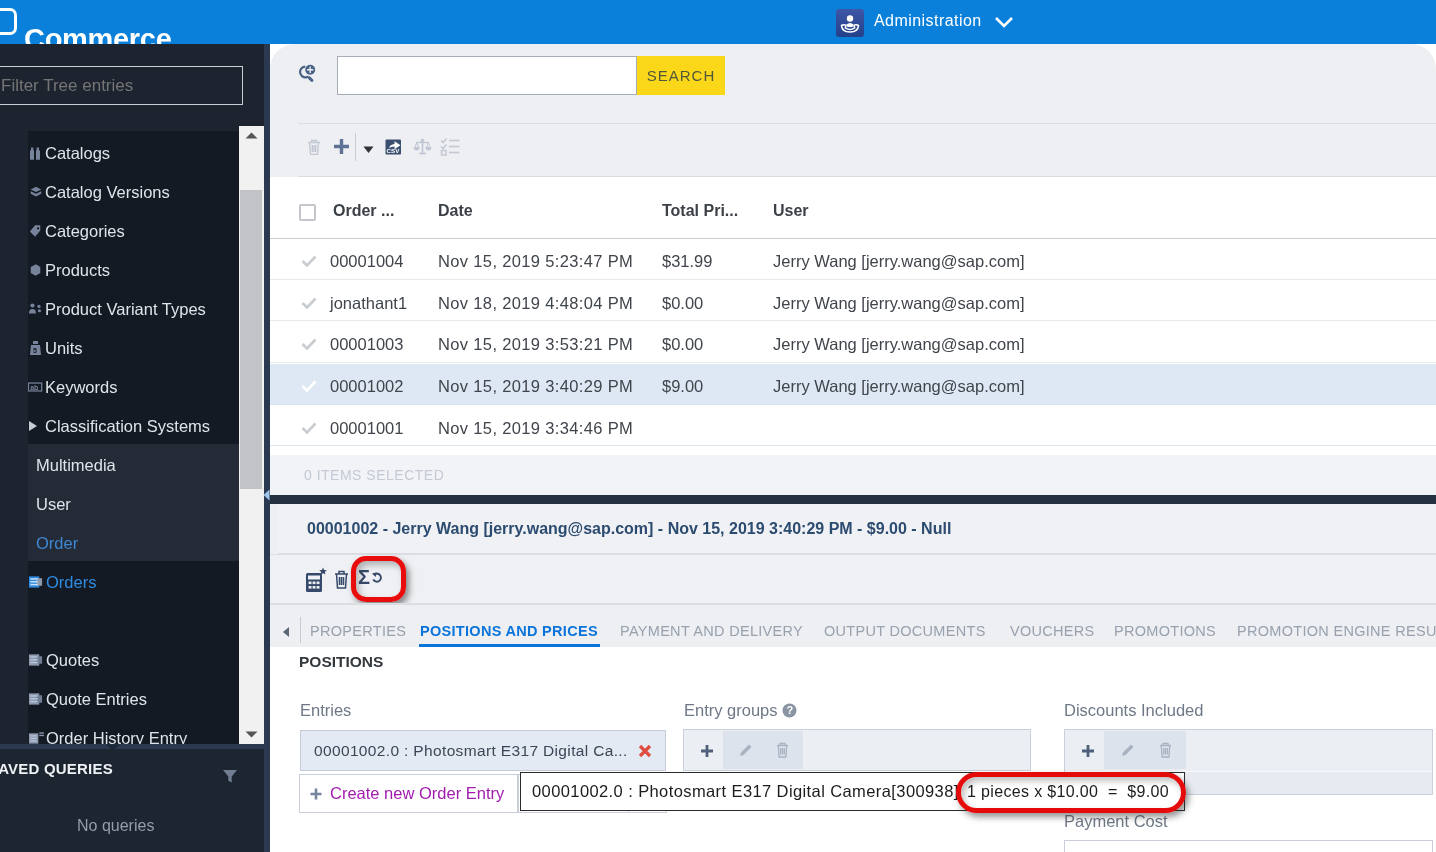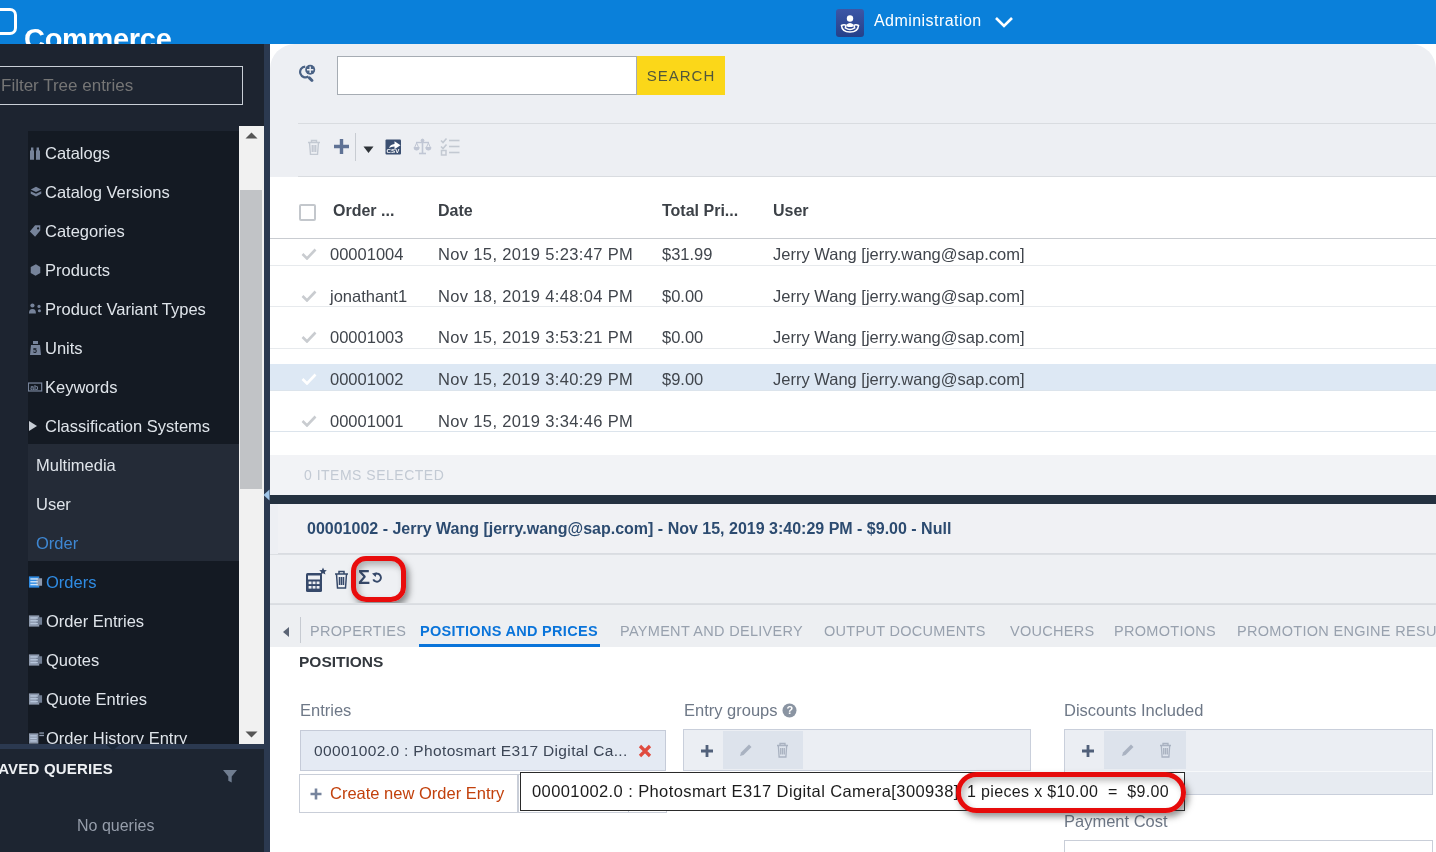--- a/index.html
+++ b/index.html
@@ -30,21 +30,21 @@
   #sqtitle { position:absolute; left:-12px; top:11px; color:#eef1f4; font-weight:bold; font-size:15px; letter-spacing:0.2px; }
   #noq { position:absolute; left:77px; top:68px; color:#959daa; font-size:16px; }
   
   #main { position:absolute; left:270px; top:44px; width:1166px; height:808px; background:#edeff3;border-radius:25px; }
   .hline { position:absolute; left:28px; right:0; height:1px; background:#d9dce0; }
   #searchinput { position:absolute; left:67px; top:12px; width:300px; height:39px; background:#fff; border:1px solid #a6acb3; }
   #searchbtn { position:absolute; left:367px; top:12px; width:88px; height:39px; background:#fbd719; color:#51573c; font-size:15px; letter-spacing:1px; text-align:center; line-height:39px; }
   #tablewrap { position:absolute; left:0; top:133px; width:1166px; height:278px; background:#fff; }
   #hcheck { position:absolute; left:29px; top:27px; width:17px; height:17px; border:2px solid #c3c7cc; border-radius:2px; background:#fff; }
   .hcol { position:absolute; top:25px; font-size:16px; font-weight:bold; color:#3c4147; white-space:nowrap; }
-  .row { position:absolute; left:0; width:1166px; height:27px;padding-left:11px; }
+  .row { position:absolute; left:0; width:1166px; height:41px;padding-left:11px; }
   .row.sel { background:#dde8f4; }
   .row .c { position:absolute; top:calc(50% + 2px); transform:translateY(-50%); font-size:16.5px; color:#40454c; white-space:nowrap; }
   .dt { letter-spacing:0.35px; }
   .rline { position:absolute; left:0; right:0; bottom:0; height:1px; background:#e7eaed; }
   #itemsbar { position:absolute; left:0; top:411px; width:1166px; height:40px; background:#f2f3f6; color:#c3cad4; font-size:14px; letter-spacing:0.5px; line-height:40px; padding-left:34px; }
   #darkbar { position:absolute; left:0; top:451px; width:1166px; height:9px; background:#243140; }
   #dtitlebar { position:absolute; left:8px; top:460px; width:1166px; height:50px; background:#f0f1f4; border-bottom:1px solid #d9dce1; }
   #dtitle { position:absolute; left:29px; top:16px; font-size:16px; font-weight:bold; color:#2c4b70; white-space:nowrap; }
   #dtoolbar { position:absolute; left:0; top:510px; width:1166px; height:50px; background:#eef0f3; }
   #redrect { position:absolute; left:81px; top:2px; width:55px; height:46px; border:5px solid #e80c0c; border-radius:15px; box-shadow:3px 4px 6px rgba(45,45,45,0.55), inset 3px 4px 6px rgba(45,45,45,0.33); }
@@ -154,30 +154,20 @@
     <div class="trow" style="top:431.5px">
       <svg style="left:0px" width="15" height="15" viewBox="0 0 16 16">
           <rect x="1" y="2" width="11" height="12" fill="#2f8be2"></rect>
           <rect x="9" y="4" width="6" height="8" fill="#8d99ad"></rect>
           <rect x="2.5" y="4" width="8" height="1.5" fill="#cfe3f7"></rect>
           <rect x="2.5" y="7" width="8" height="1.5" fill="#cfe3f7"></rect>
           <rect x="2.5" y="10" width="8" height="1.5" fill="#cfe3f7"></rect>
         </svg>
       <span class="lbl" style="left:18px;color:#2f8be2">Orders</span>
       </div>
-    <div class="trow" style="top:470.5px">
-      <svg style="left:0px" width="15" height="15" viewBox="0 0 16 16">
-          <rect x="1" y="2" width="11" height="12" fill="#8d99ad"></rect>
-          <rect x="9" y="4" width="6" height="8" fill="#707d92"></rect>
-          <rect x="2.5" y="4" width="8" height="1.5" fill="#b6c5da"></rect>
-          <rect x="2.5" y="7" width="8" height="1.5" fill="#b6c5da"></rect>
-          <rect x="2.5" y="10" width="8" height="1.5" fill="#b6c5da"></rect>
-        </svg>
-      <span class="lbl" style="left:18px">Order Entries</span>
-      </div>
     <div class="trow" style="top:509.5px">
       <svg style="left:0px" width="15" height="15" viewBox="0 0 16 16">
           <rect x="1" y="2" width="11" height="12" fill="#8d99ad"></rect>
           <rect x="9" y="4" width="6" height="8" fill="#707d92"></rect>
           <rect x="2.5" y="4" width="8" height="1.5" fill="#b6c5da"></rect>
           <rect x="2.5" y="7" width="8" height="1.5" fill="#b6c5da"></rect>
           <rect x="2.5" y="10" width="8" height="1.5" fill="#b6c5da"></rect>
         </svg>
       <span class="lbl" style="left:18px">Quotes</span>
       </div>
@@ -386,21 +376,21 @@
     <div id="chipbox">
         <span class="abs" style="left:13px;top:11px;font-size:15.5px;letter-spacing:0.35px;color:#3c4656">00001002.0 : Photosmart E317 Digital Ca...</span>
       <svg class="abs" style="left:337px;top:13px" width="14" height="14" viewBox="0 0 14 14">
           <path d="M2 2 L12 12 M12 2 L2 12" stroke="#e04b3f" stroke-width="3.2"></path>
         </svg>
     </div>
     <div id="createbtn">
       <svg class="abs" style="left:10px;top:13px" width="12" height="12" viewBox="0 0 12 12">
           <path d="M6 0.5 v11 M0.5 6 h11" stroke="#76849d" stroke-width="2.6"></path>
         </svg>
-      <span class="abs" style="left:30px;top:9px;font-size:16.5px;color:#c2410c">Create new Order Entry</span>
+      <span class="abs" style="left:30px;top:9px;font-size:16.5px;color:#a21caf">Create new Order Entry</span>
     </div>
     <div id="entryinput">
         <div class="abs" style="left:109px;top:0;width:1px;height:37px;background:#c9ced8"></div>
       </div>
     <div class="panel" style="left:413px;width:348px">
       <svg class="abs" style="left:16px;top:14px" width="14" height="14" viewBox="0 0 14 14">
           <path d="M7 1 v12 M1 7 h12" stroke="#51607a" stroke-width="2.8"></path>
         </svg>
       <div class="subbox" style="left:39px;width:80px">
         <svg class="abs" style="left:15px;top:11px" width="16" height="16" viewBox="0 0 16 16">

